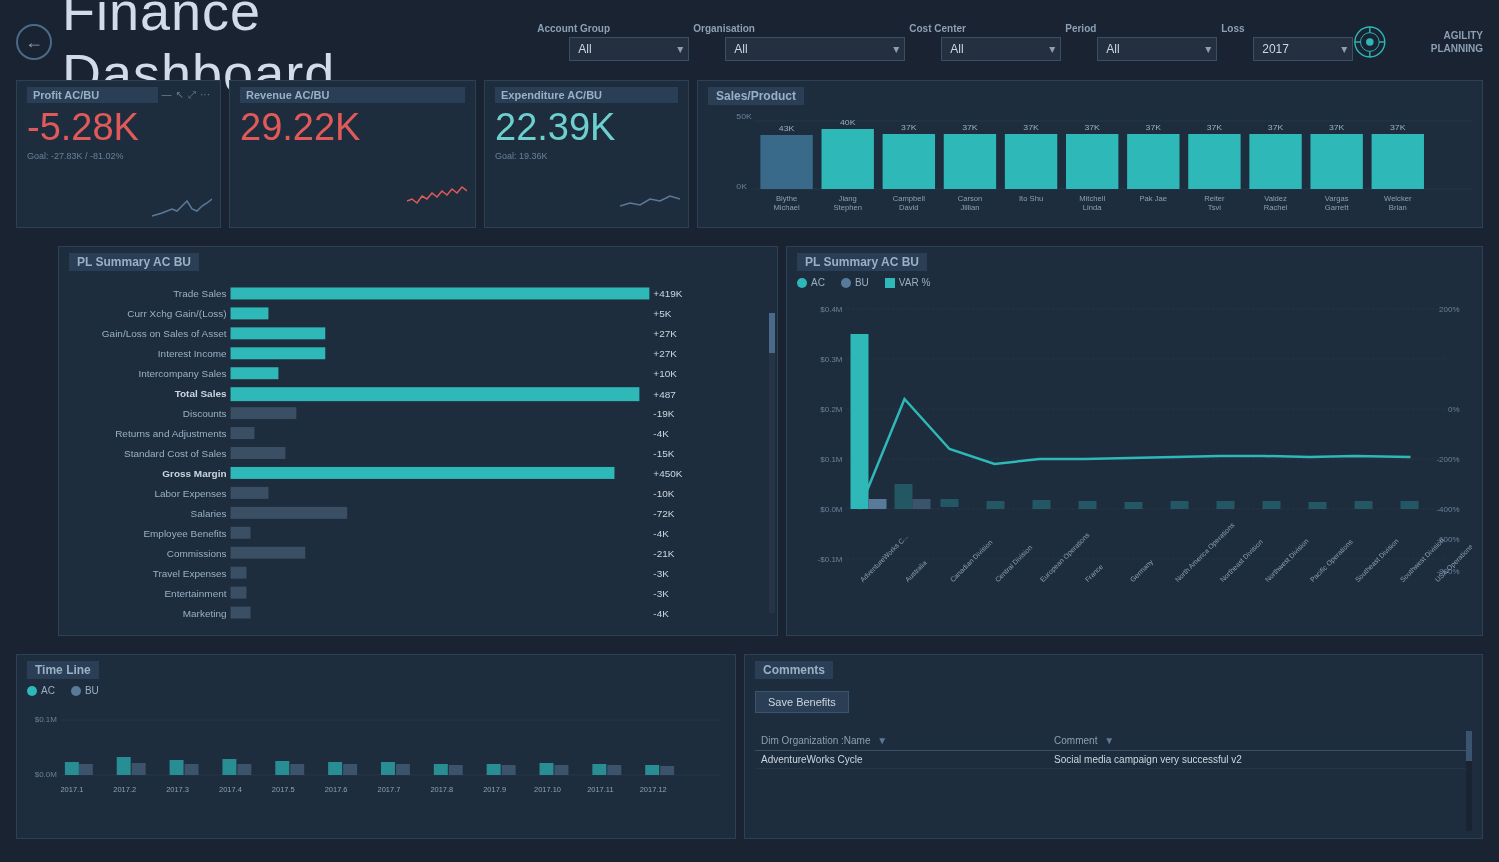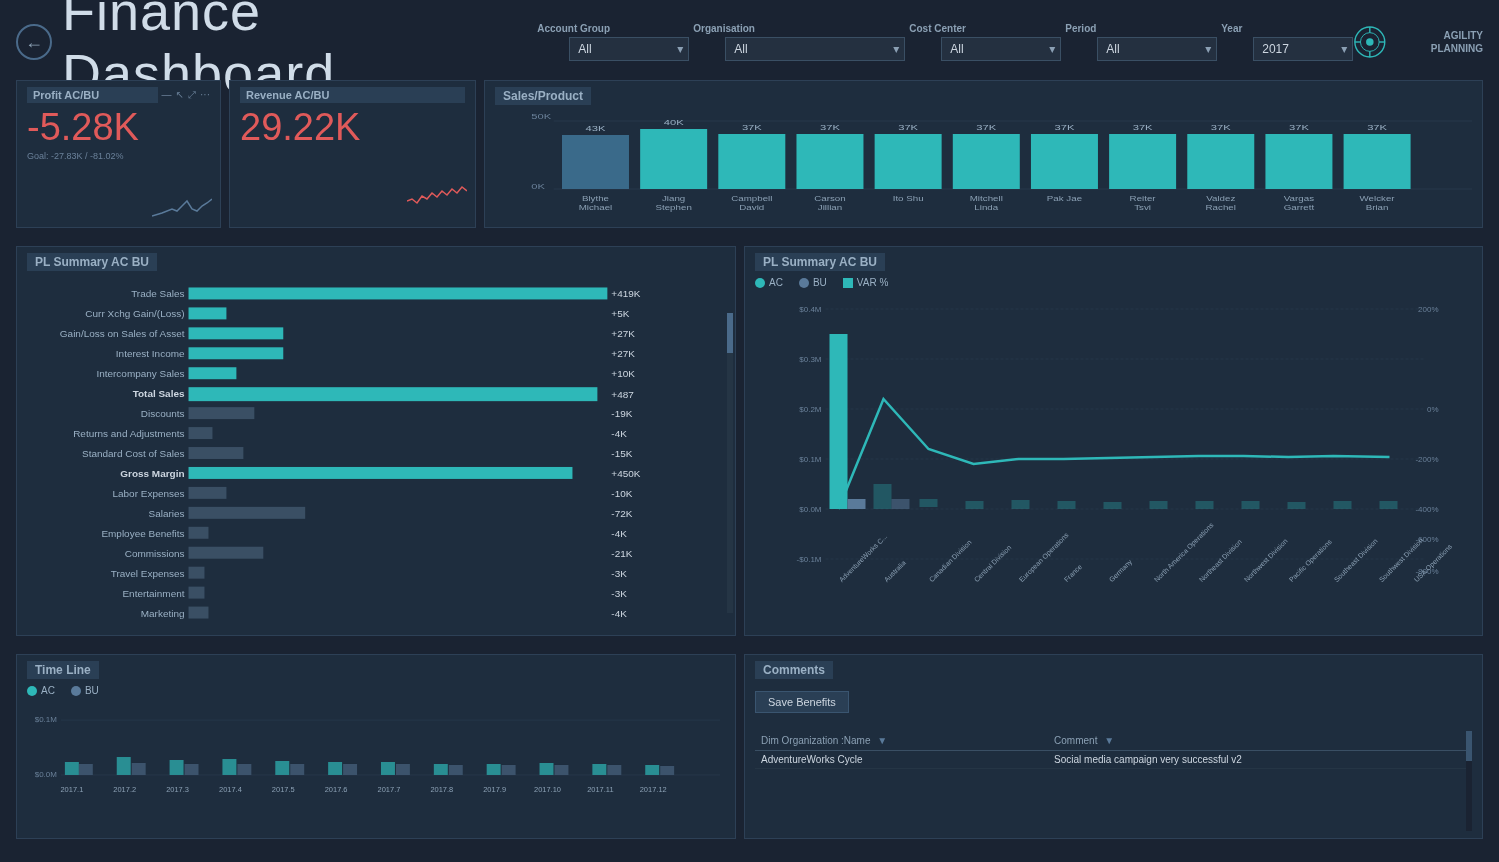--- a/index.html
+++ b/index.html
@@ -177,20 +177,21 @@
       padding: 2px 8px;
       margin-bottom: 6px;
       display: inline-block;
     }
 
     
     .mid-row {
       display: flex;
       gap: 8px;
       height: 390px;
+      margin-left: 42px;
     }
 
     
     .pl-left {
       width: 720px;
       background: #1e2d3e;
       border: 1px solid #2d4056;
       padding: 6px 0 0 0;
       position: relative;
       overflow: hidden;
@@ -352,21 +353,21 @@
     </div>
     <div class="filter-group">
       <span class="filter-label">Period</span>
       <div class="select-wrap">
         <select class="filter-select">
           <option>All</option>
         </select>
       </div>
     </div>
     <div class="filter-group">
-      <span class="filter-label">Year</span>
+      <span class="filter-label">Loss</span>
       <div class="select-wrap">
         <select class="filter-select year-sel">
           <option>2017</option>
         </select>
       </div>
     </div>
   </div>
 
   <div class="logo">
     <svg class="logo-icon" viewBox="0 0 36 36">
@@ -407,20 +408,30 @@
     <div class="kpi-card revenue">
       <div class="kpi-card-header">
         <span class="kpi-card-title">Revenue AC/BU</span>
       </div>
       <div class="kpi-value positive-red">29.22K</div>
       <svg class="kpi-sparkline" viewBox="0 0 60 30" style="bottom:16px;">
         <polyline points="0,20 5,18 10,22 15,15 20,18 25,12 30,16 35,10 40,14 45,8 50,12 55,6 60,10" fill="none" stroke="#e05a5a" stroke-width="1.5"></polyline>
       </svg>
     </div>
 
+    <div class="kpi-card expenditure">
+      <div class="kpi-card-header">
+        <span class="kpi-card-title">Expenditure AC/BU</span>
+      </div>
+      <div class="kpi-value positive-blue">22.39K</div>
+      <div class="kpi-sub">Goal: 19.36K</div>
+      <svg class="kpi-sparkline" viewBox="0 0 60 30" style="bottom:16px;">
+        <polyline points="0,25 10,22 20,24 30,18 40,20 50,15 60,18" fill="none" stroke="#5a7a9a" stroke-width="1.5"></polyline>
+      </svg>
+    </div>
 
     <div class="sales-product">
       <span class="panel-title">Sales/Product</span>
       <div style="position:relative; height:118px; overflow:hidden;">
         <svg width="100%" height="118" viewBox="0 0 700 118" preserveAspectRatio="none">
 
           <text x="26" y="8" font-size="8" fill="#6a8099">50K</text>
           <text x="26" y="78" font-size="8" fill="#6a8099">0K</text>
 
           <line x1="42" y1="10" x2="700" y2="10" stroke="#2d4056" stroke-width="0.5"></line>

